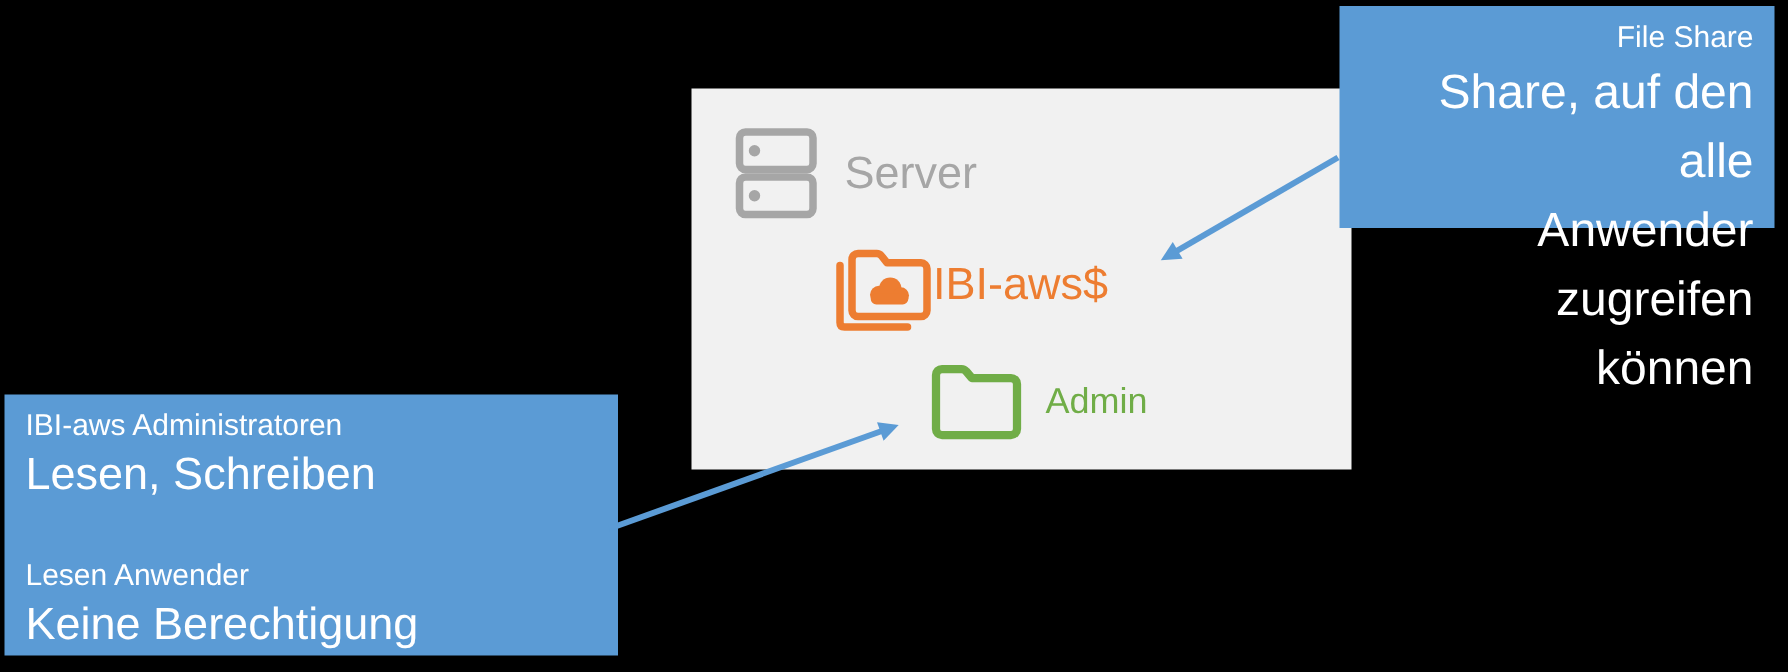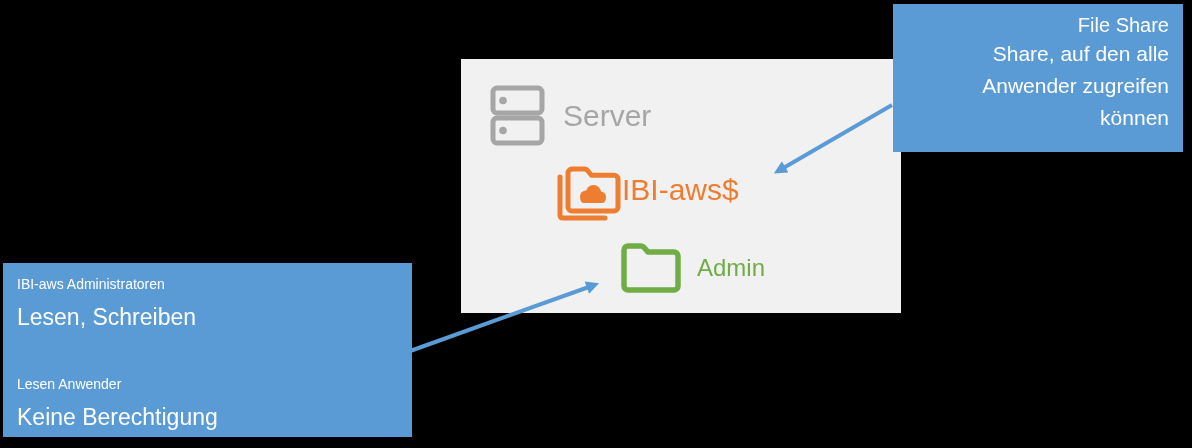--- a/index.html
+++ b/index.html
@@ -39,29 +39,29 @@
     background: #5B9BD5;
     color: #FFFFFF;
   }
   .callout-tr {
     left: 893px; top: 4px;
     width: 290px; height: 148px;
     padding: 8px 14px;
     text-align: right;
   }
   .co-title { font-size: 20px; line-height: 26px; }
-  .co-body  { font-size: 21px; line-height: 32px; white-space: pre-line; }
+  .co-body  { font-size: 32px; line-height: 46px; white-space: pre-line; }
 
   .callout-bl {
     left: 3px; top: 263px;
     width: 409px; height: 174px;
     padding: 7px 14px;
   }
-  .perm-title { font-size: 14px; line-height: 28px; }
-  .perm-value { font-size: 23px; line-height: 38px; }
+  .perm-title { font-size: 20px; line-height: 28px; }
+  .perm-value { font-size: 30px; line-height: 38px; }
   .perm-spacer { height: 34px; }
 
   .arrows {
     position: absolute;
     left: 0; top: 0;
     pointer-events: none;
   }
   .icon { display: block; }
 </style>
 </head>

